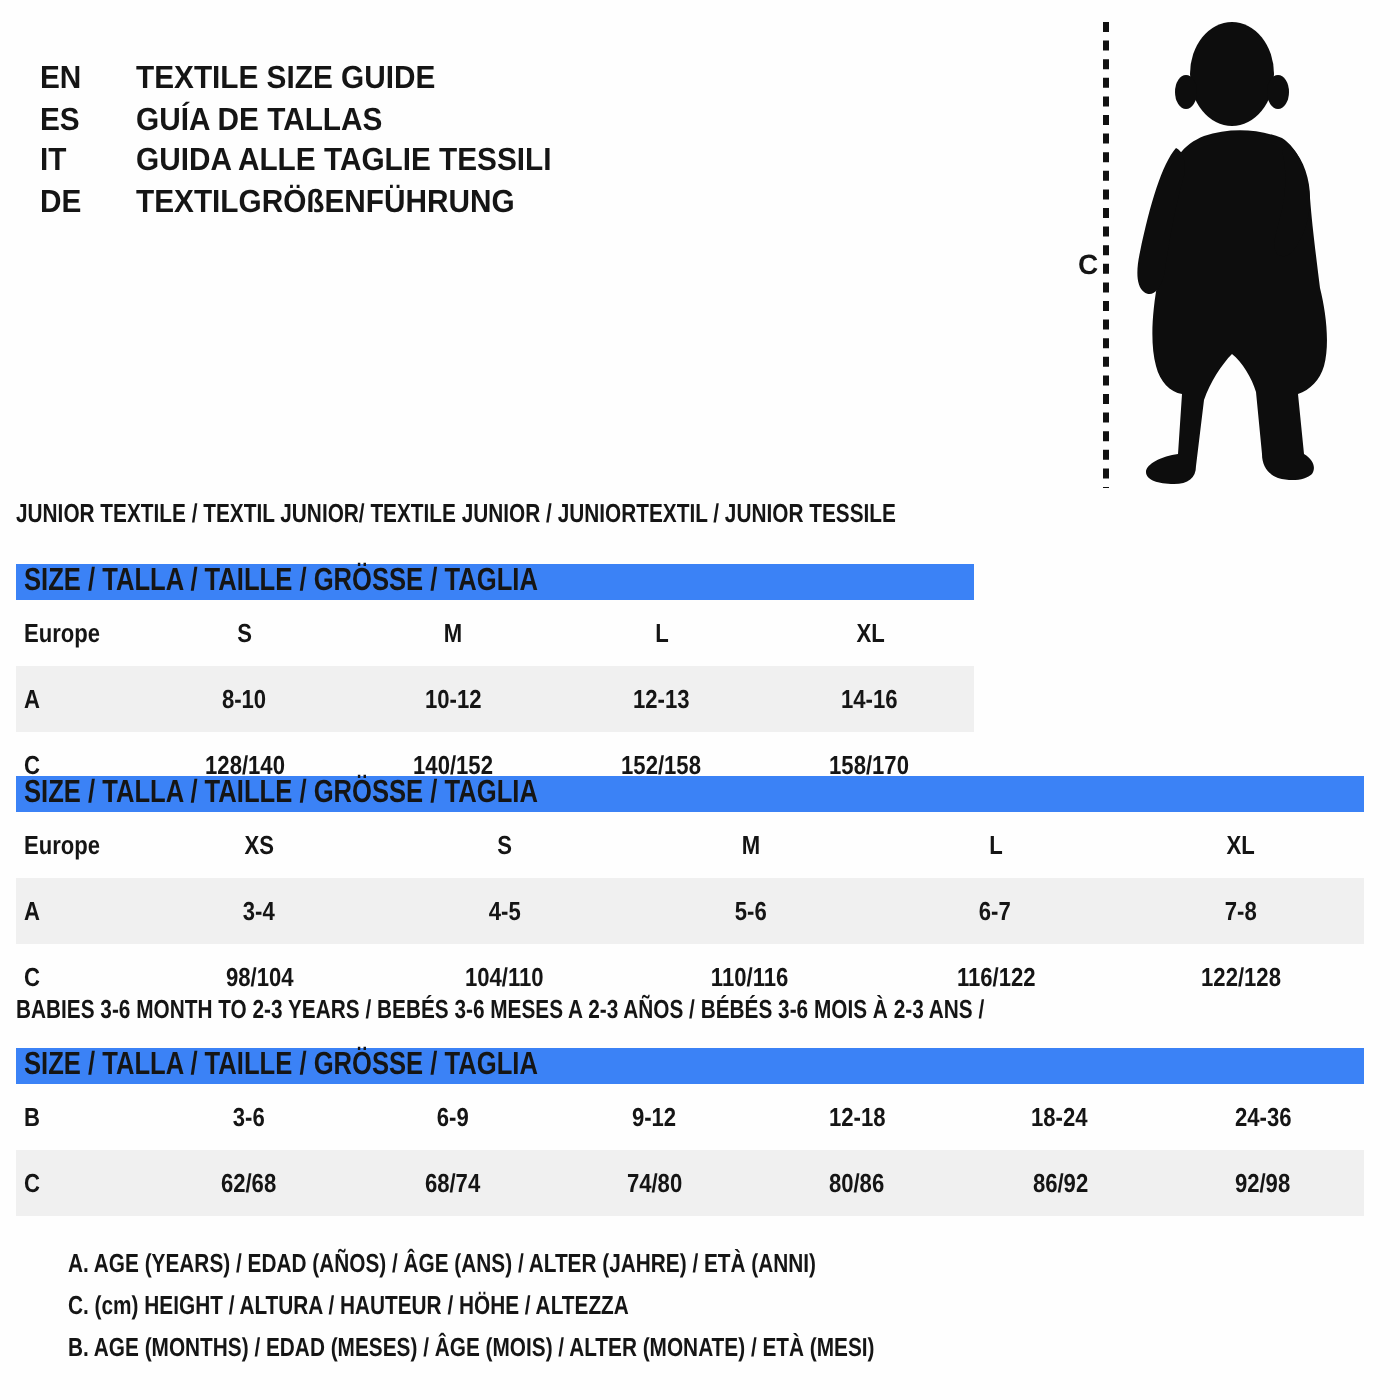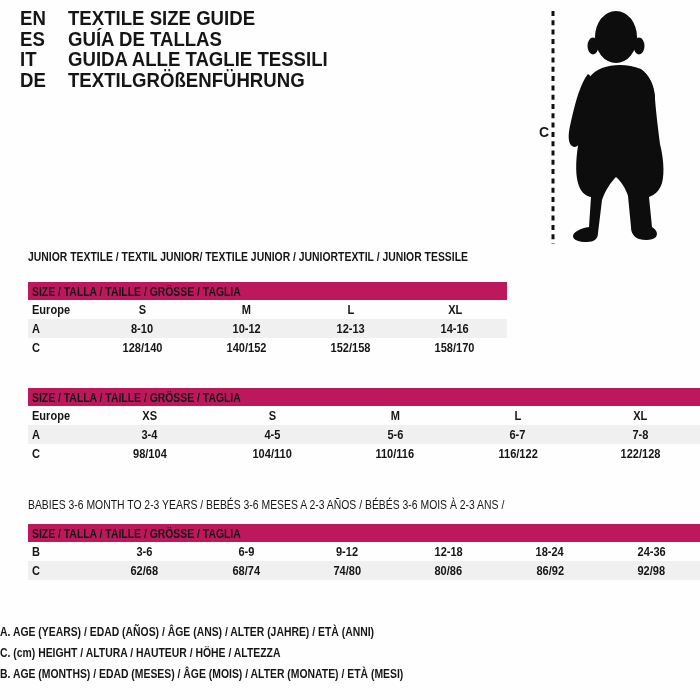--- a/index.html
+++ b/index.html
@@ -10,54 +10,54 @@
     -webkit-font-smoothing:antialiased;
   }
   
   .cx{display:inline-block;white-space:nowrap;transform-origin:0 50%}
   .s80{transform:scaleX(0.80)}
   .s85{transform:scaleX(0.85)}
   .s93{transform:scaleX(0.93)}
   .co{transform-origin:50% 50%}
 
   
-  .lang{position:absolute;top:8px;left:20px;font-weight:700;font-size:20px}
+  .lang{position:absolute;top:30px;left:20px;font-weight:700;font-size:16px}
   .lang-row{height:20.6px;line-height:20.6px;white-space:nowrap}
   .lang-code{width:48px}
 
   
   .figure{position:absolute;top:6px;left:538px;width:162px;height:240px}
   .figure svg{display:block}
   .c-label{position:absolute;left:1px;top:118px;font-weight:700;font-size:14px}
 
   
-  .sec{position:absolute;left:28px}
+  .sec{position:absolute;left:8px}
   #sec1{top:249px;width:479px}
   #sec2{top:371px;width:674px}
   #sec3{top:494px;width:674px}
   .sec h2{margin:0;font-size:13px;font-weight:700;line-height:16px;white-space:nowrap}
-  #sec3 .tline{line-height:21px;font-size:13px;font-weight:400;white-space:nowrap}
+  #sec3 .tline{line-height:21px;font-size:13px;font-weight:700;white-space:nowrap}
   sub.subA{font-size:9px;position:relative;bottom:-2px;vertical-align:baseline}
 
   table.size-table{
     border-collapse:collapse;table-layout:fixed;width:100%;
     margin-top:17px;font-size:13px;font-weight:700;
   }
   #sec3 table.size-table{margin-top:9px}
   .size-table th{
-    background:#be185d;text-align:left;font-weight:700;
-    height:18px;padding:0 0 0 4px;font-size:13px;
+    background:#3b82f6;text-align:left;font-weight:700;
+    height:18px;padding:0 0 0 4px;font-size:16px;
   }
-  .size-table td{height:19px;padding:0;text-align:center;vertical-align:middle}
+  .size-table td{height:33px;padding:0;text-align:center;vertical-align:middle}
   .size-table td.lbl{text-align:left;padding-left:4px}
   .size-table tr.alt{background:#f0f0f0}
   col.lblc1{width:62px} col.lblc2{width:60px} col.lblc3{width:66px}
 
   
-  .footnotes{position:absolute;left:0;top:621px;font-size:13px;font-weight:700}
+  .footnotes{position:absolute;left:34px;top:621px;font-size:13px;font-weight:700}
   .foot-line{line-height:21px;white-space:nowrap}
 </style>
 </head>
 <body>
 
 <div class="lang">
   <div class="lang-row">
     <span class="lang-code cx s93">EN</span><span class="cx s93">TEXTILE SIZE GUIDE</span>
   </div>
   <div class="lang-row">

